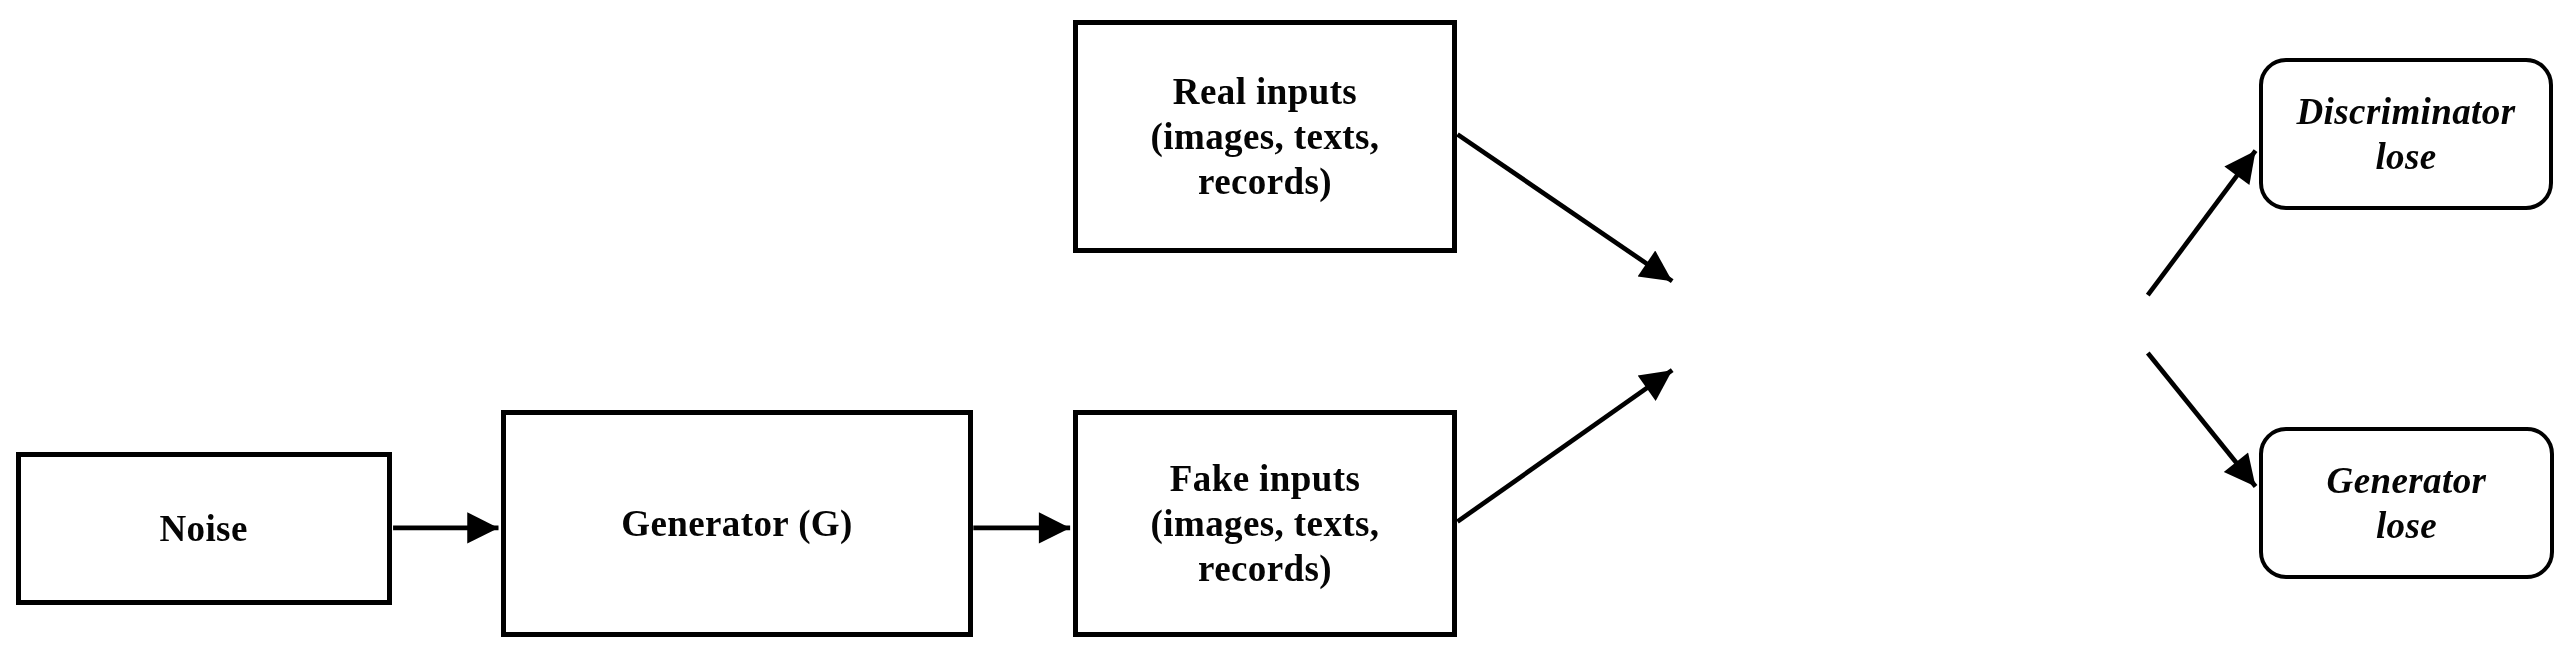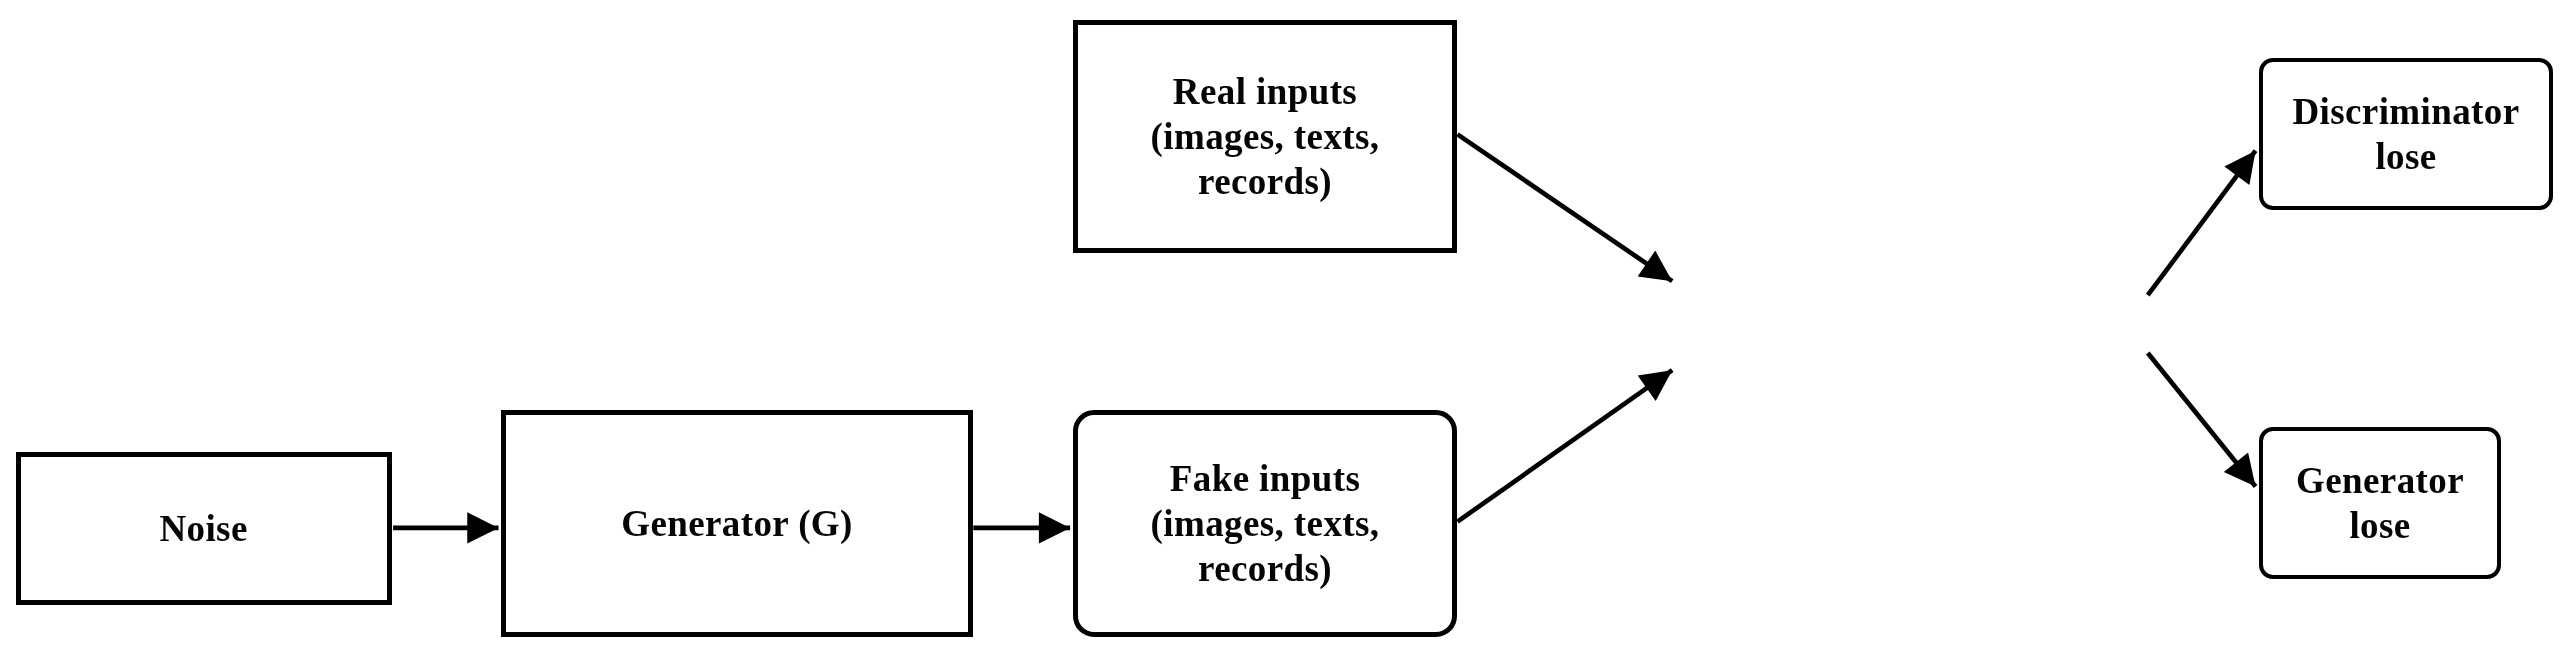--- a/index.html
+++ b/index.html
@@ -32,32 +32,33 @@
     flex-direction: column;
     align-items: center;
     justify-content: center;
     text-align: center;
     font-size: 37px;
     line-height: 45px;
     letter-spacing: 0.4px;
   }
   .node.rounded {
     border-width: 4.7px;
-    border-radius: 14px;
+    border-radius: 27px;
+    font-style: italic;
   }
   .node span { display: block; }
 
   
   #node-noise        { left: 15.6px;   top: 452px; width: 376px; height: 153px; }
   #node-generator    { left: 501px;  top: 410px; width: 472px; height: 227px; }
-  #node-fake-inputs  { left: 1073px; top: 410px; width: 384px; height: 227px; border-radius: 21px; }
+  #node-fake-inputs  { left: 1073px; top: 410px; width: 384px; height: 227px; }
   #node-real-inputs  { left: 1073px; top: 19.5px;  width: 384px; height: 233px; }
   #node-discriminator{ left: 1675px; top: 209px; width: 473px; height: 235px; }
   #node-discriminator-lose { left: 2259px; top: 58px;  width: 294px; height: 152px; }
-  #node-generator-lose     { left: 2259px; top: 427px; width: 242px; height: 152px; }
+  #node-generator-lose     { left: 2259px; top: 427px; width: 295px; height: 152px; }
 </style>
 </head>
 <body>
 
 <div class="stage">
 
   <svg class="edges-layer" viewBox="0 0 3298 849" xmlns="http://www.w3.org/2000/svg">
     <defs>
       <marker id="arrowhead" viewBox="0 0 10 10" refX="10" refY="5" markerWidth="44" markerHeight="40" markerUnits="userSpaceOnUse" orient="auto">
         <path d="M0,0 L10,5 L0,10 z" fill="#000000"></path>

